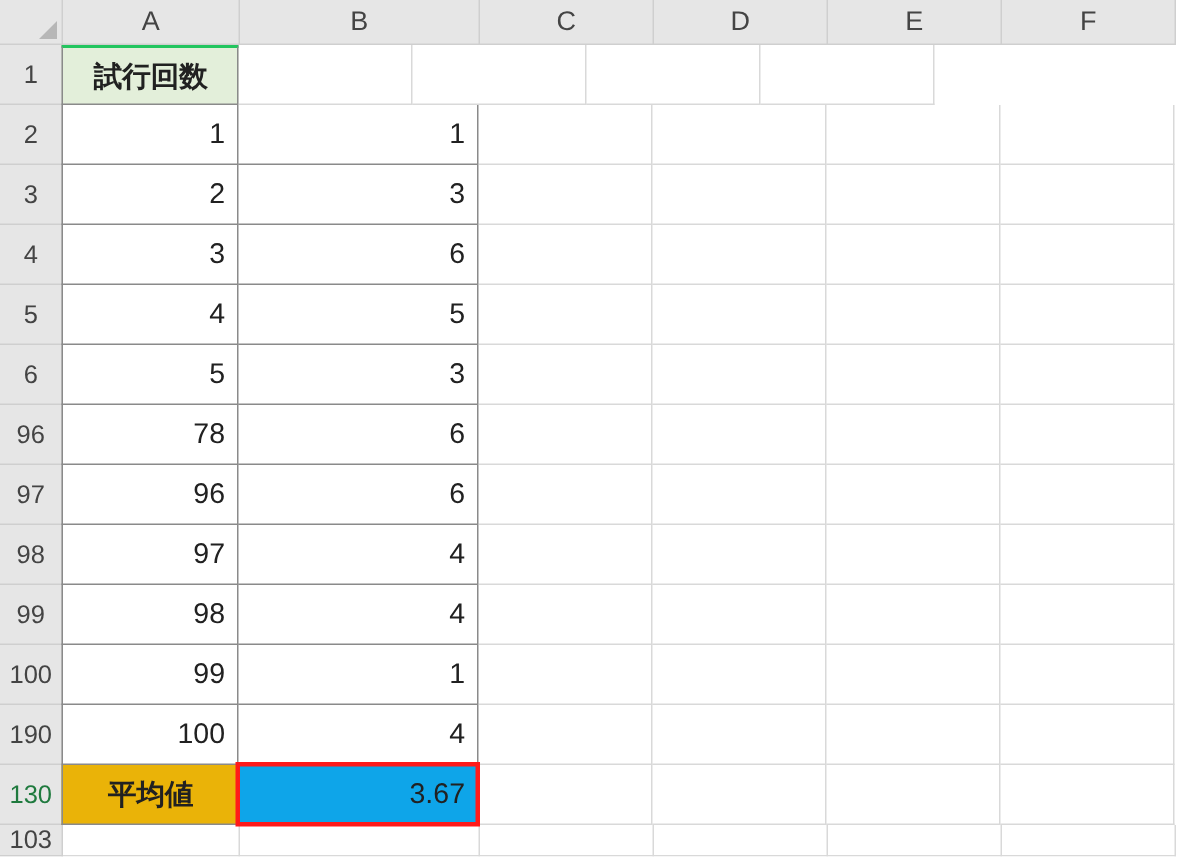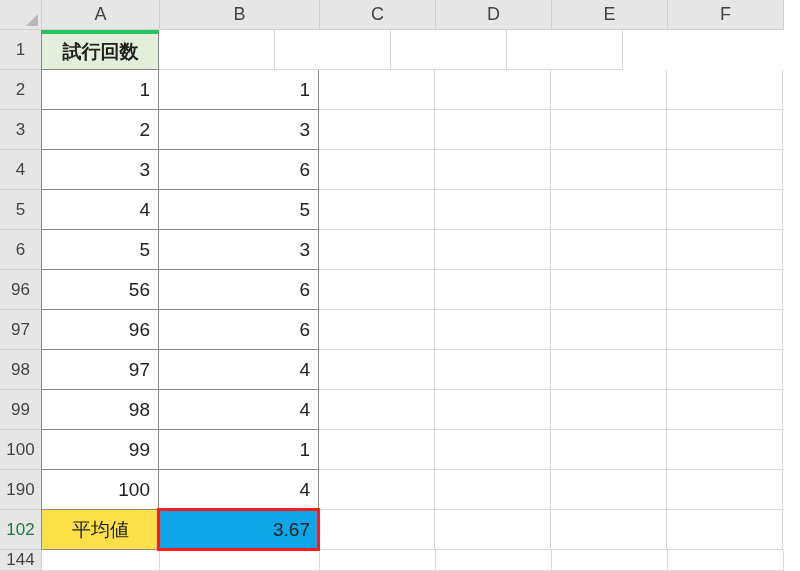--- a/index.html
+++ b/index.html
@@ -54,31 +54,31 @@
   .row { display:flex; height:40px; }
   .cell {
     height:40px;
     border-right:1px solid #d9d9d9;
     border-bottom:1px solid #d9d9d9;
     display:flex;align-items:center;
     padding:0 8px;
   }
   .wA{ width:118px; } .wB{ width:160px; } .wC{ width:116px; } .wD{ width:116px; } .wE{ width:116px; } .wF{ width:116px; }
   .data-border { border-right:1px solid #8a8a8a; border-bottom:1px solid #8a8a8a; }
-  .data-top { border-top:4px solid #22c55e; }
+  .data-top { border-top:2px solid #22c55e; }
   .data-left{ border-left:1px solid #8a8a8a; margin-left:-1px; padding-left:9px; }
   .hdr {
     background:#e3efda;
     font-weight:bold;
     justify-content:center;
   }
   .num { justify-content:flex-end; }
   .avg-label {
-    background:#fde047;
-    font-weight:normal;
+    background:#eab308;
+    font-weight:bold;
     justify-content:center;
   }
   .avg-val {
     background:#0ea5e9;
     justify-content:flex-end;
     position:relative;
   }
   .red-box {
     position:absolute; inset:-2px;
     border:3px solid #ff1a1a;
@@ -107,22 +107,22 @@
     <div class="row-header">3</div>
     <div class="row-header">4</div>
     <div class="row-header">5</div>
     <div class="row-header">6</div>
     <div class="row-header">96</div>
     <div class="row-header">97</div>
     <div class="row-header">98</div>
     <div class="row-header">99</div>
     <div class="row-header">100</div>
     <div class="row-header">190</div>
-    <div class="row-header selected">102</div>
-    <div class="row-header" style="height:21px">144</div>
+    <div class="row-header selected">130</div>
+    <div class="row-header" style="height:21px">103</div>
   </div>
 
   <div class="grid">
 
     <div class="row">
       <div class="cell wA hdr data-border data-top data-left">試行回数</div>
       <div class="cell wC"></div>
       <div class="cell wD"></div>
       <div class="cell wE"></div>
       <div class="cell wF"></div>
@@ -162,21 +162,21 @@
       </div>
     <div class="row">
         <div class="cell wA num data-border data-left">5</div>
         <div class="cell wB num data-border">3</div>
         <div class="cell wC"></div>
         <div class="cell wD"></div>
         <div class="cell wE"></div>
         <div class="cell wF"></div>
       </div>
     <div class="row">
-        <div class="cell wA num data-border data-left">56</div>
+        <div class="cell wA num data-border data-left">78</div>
         <div class="cell wB num data-border">6</div>
         <div class="cell wC"></div>
         <div class="cell wD"></div>
         <div class="cell wE"></div>
         <div class="cell wF"></div>
       </div>
     <div class="row">
         <div class="cell wA num data-border data-left">96</div>
         <div class="cell wB num data-border">6</div>
         <div class="cell wC"></div>

